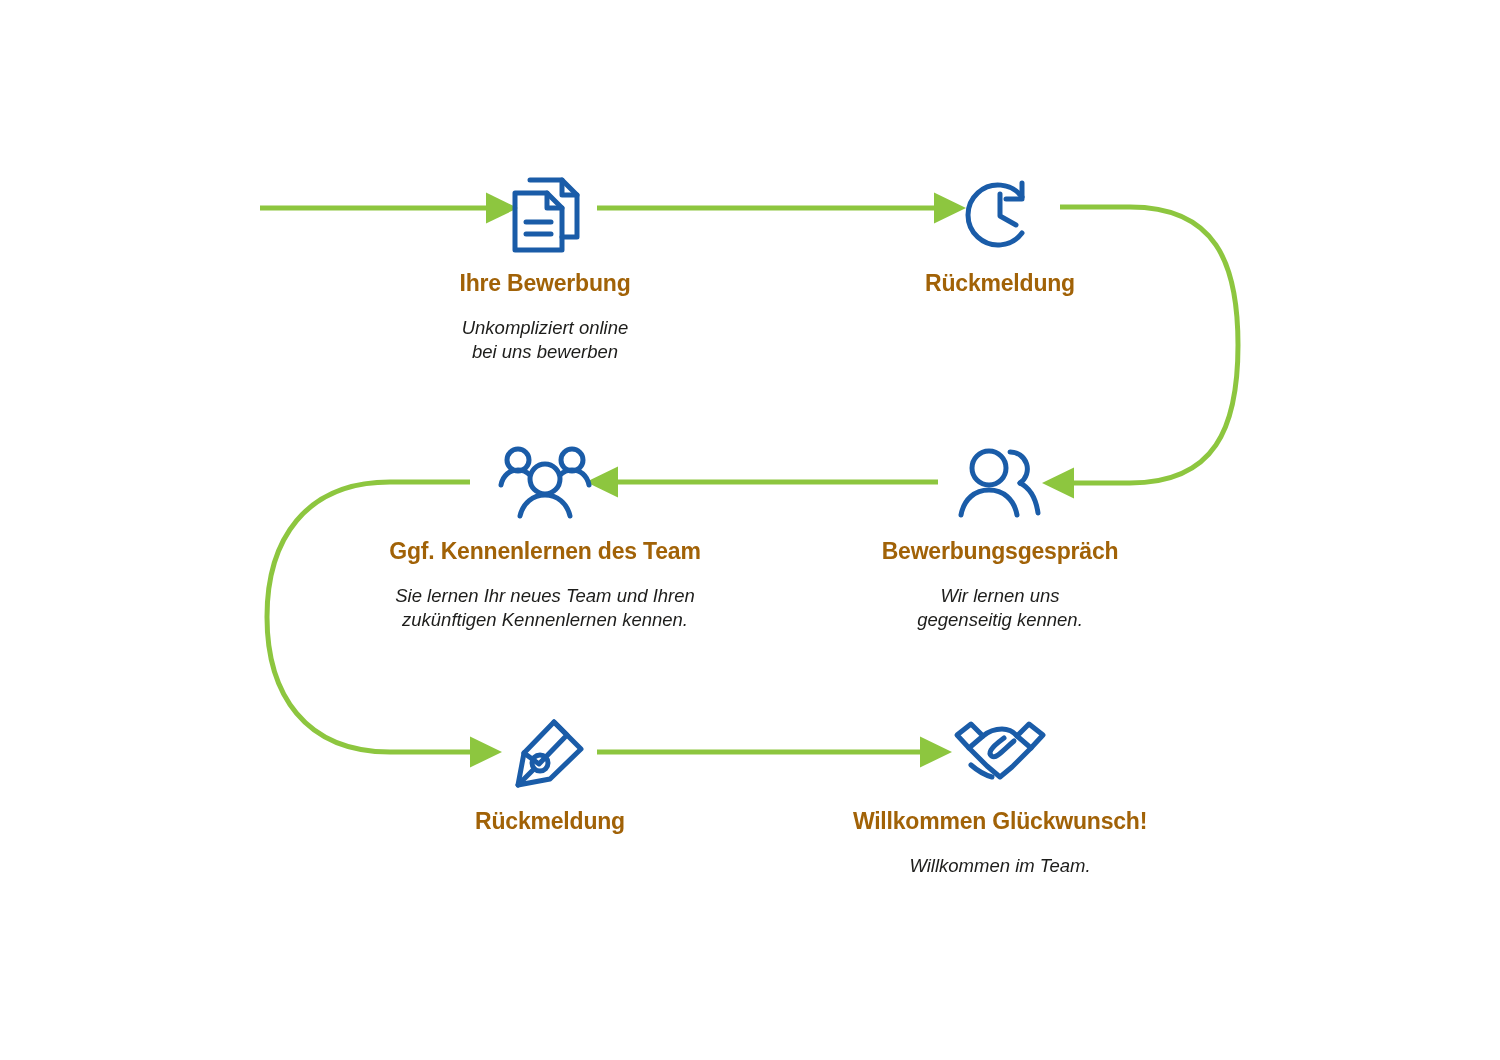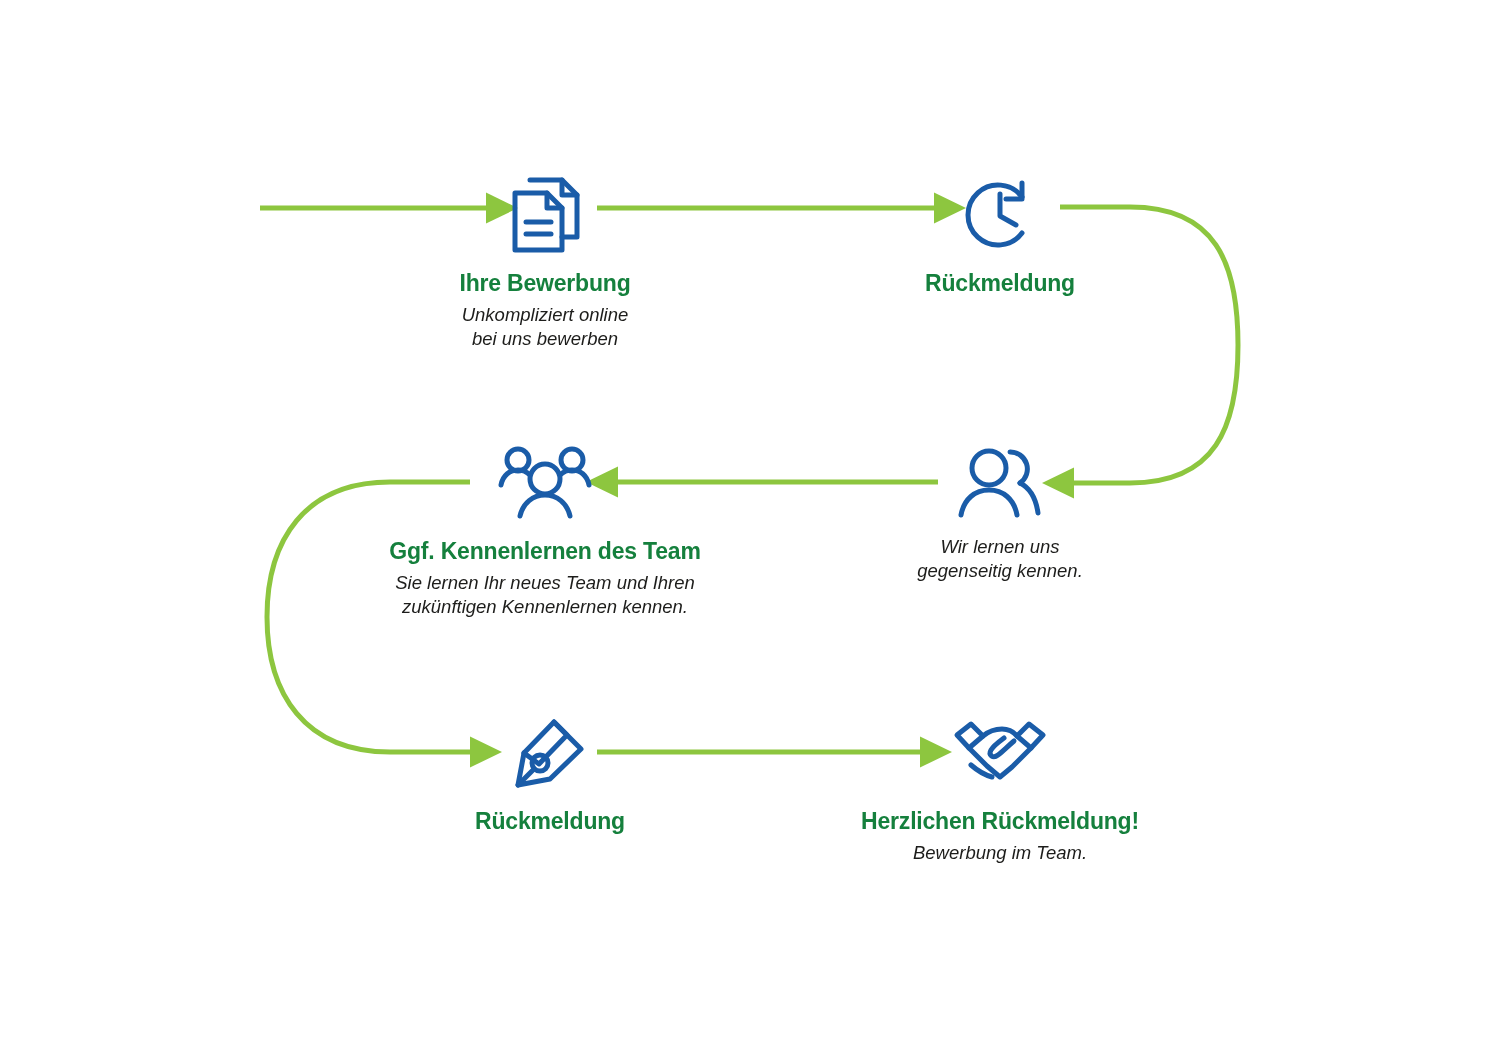--- a/index.html
+++ b/index.html
@@ -8,26 +8,26 @@
     font-family:"Liberation Sans","DejaVu Sans",sans-serif;
     overflow:hidden;position:relative;
   }
   #flow-root{position:absolute;inset:0;}
   .layer-lines{position:absolute;left:0;top:0;width:1500px;height:1060px;}
   .step{position:absolute;text-align:center;}
   .step .icon-wrap{
     height:90px;display:flex;align-items:center;justify-content:center;
   }
   .step .step-title{
-    font-weight:bold;font-size:23px;color:#15803d;letter-spacing:-0.2px;
+    font-weight:bold;font-size:23px;color:#a16207;letter-spacing:-0.2px;
     margin-top:10px;line-height:1.15;white-space:nowrap;
   }
   .step .step-desc{
     font-style:italic;font-size:18.5px;color:#1d1d1b;
-    margin-top:7px;line-height:1.3;white-space:pre-line;
+    margin-top:20px;line-height:1.3;white-space:pre-line;
   }
   
   #step-1{left:395px;top:170px;width:300px;}
   #step-2{left:845px;top:170px;width:310px;}
   #step-3{left:370px;top:438px;width:350px;}
   #step-4{left:845px;top:438px;width:310px;}
   #step-5{left:405px;top:708px;width:290px;}
   #step-6{left:845px;top:708px;width:310px;}
 </style>
 </head>
@@ -100,20 +100,21 @@
 
   <div class="step" id="step-4">
     <div class="icon-wrap">
       <svg width="88" height="72" viewBox="0 0 88 72" fill="none" stroke="#1A5CA8" stroke-width="5" stroke-linejoin="round" stroke-linecap="round">
         <circle cx="33" cy="21" r="17"></circle>
         <path d="M5,68 C8,52 19,43 33,43 C47,43 58,52 61,68"></path>
         <path d="M54,5 A17,17 0 0 1 64,36"></path>
         <path d="M64,36 C74,41 80,52 82,66"></path>
       </svg>
     </div>
+    <div class="step-title">Bewerbungsgespräch</div>
     <div class="step-desc">Wir lernen uns
 gegenseitig kennen.</div>
   </div>
 
   <div class="step" id="step-5">
     <div class="icon-wrap">
       <svg width="80" height="80" viewBox="0 0 80 80" fill="none" stroke="#1A5CA8" stroke-width="5" stroke-linejoin="round" stroke-linecap="round">
         <path d="M8,72 L14,40 L44,9 L71,36 L40,66 Z"></path>
         <path d="M44,9 L57,22 L29,51 L14,40"></path>
         <circle cx="30" cy="50" r="8"></circle>
@@ -127,17 +128,17 @@
     <div class="icon-wrap">
       <svg width="96" height="72" viewBox="0 0 96 72" fill="none" stroke="#1A5CA8" stroke-width="5" stroke-linejoin="round" stroke-linecap="round">
         <path d="M5,18 L19,7 L31,19 L17,31 Z"></path>
         <path d="M91,18 L77,7 L65,19 L79,31 Z"></path>
         <path d="M31,19 C37,14 44,12 50,12 C56,12 61,14 65,19"></path>
         <path d="M17,31 L35,49 L48,60 L60,50 L79,31"></path>
         <path d="M62,24 C55,30 50,35 46,38 C41,42 36,38 39,33 C42,28 48,24 52,21"></path>
         <path d="M19,48 C27,55 33,58 40,60"></path>
       </svg>
     </div>
-    <div class="step-title">Herzlichen Rückmeldung!</div>
-    <div class="step-desc">Bewerbung im Team.</div>
+    <div class="step-title">Willkommen Glückwunsch!</div>
+    <div class="step-desc">Willkommen im Team.</div>
   </div>
 
 </div>
 
 </body></html>

